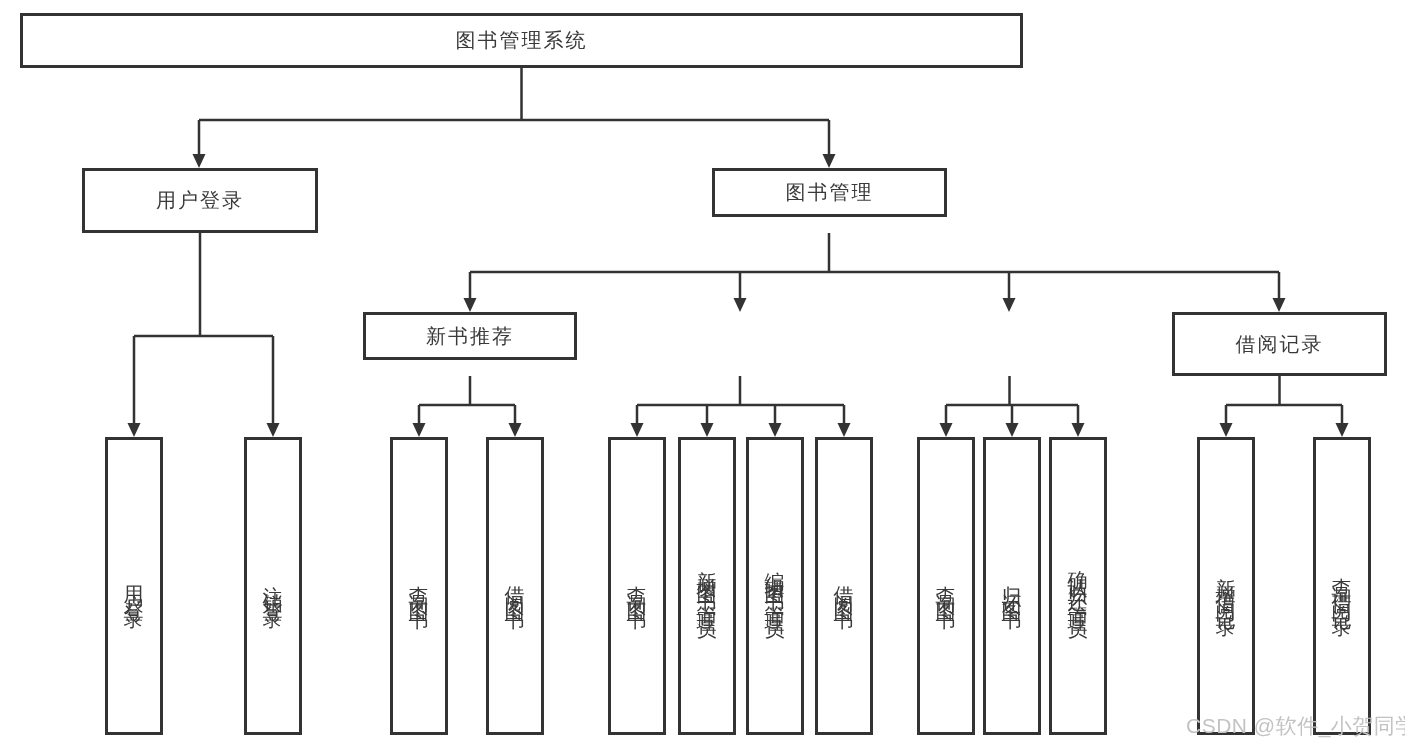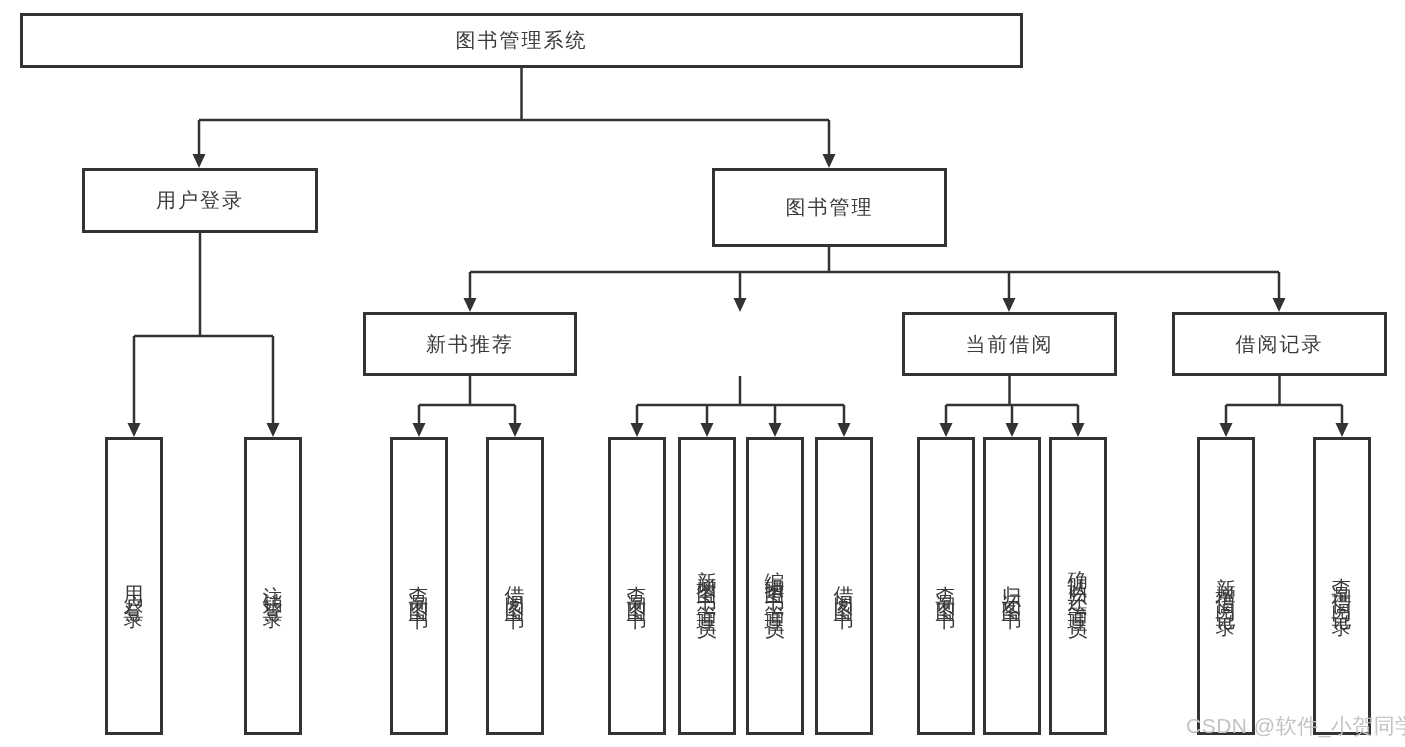--- a/index.html
+++ b/index.html
@@ -116,29 +116,26 @@
     </g>
   </svg>
 
   <div class="hbox" style="left:20px;top:13px;width:1003px;height:55px">
     <span>图书管理系统</span>
   </div>
 
   <div class="hbox" style="left:82px;top:168px;width:236px;height:65px">
     <span>用户登录</span>
   </div>
-  <div class="hbox" style="left:712px;top:168px;width:235px;height:79px">
+  <div class="hbox" style="left:712px;top:168px;width:235px;height:49px">
     <span>图书管理</span>
   </div>
 
-  <div class="hbox" style="left:363px;top:312px;width:214px;height:64px">
+  <div class="hbox" style="left:363px;top:312px;width:214px;height:48px">
     <span>新书推荐</span>
-  </div>
-  <div class="hbox" style="left:902px;top:312px;width:215px;height:64px">
-    <span>当前借阅</span>
   </div>
   <div class="hbox" style="left:1172px;top:312px;width:215px;height:64px">
     <span>借阅记录</span>
   </div>
 
   <div class="vbox" style="left:105px;top:437px;width:58px;height:298px">
     <span>用户登录</span>
   </div>
   <div class="vbox" style="left:244px;top:437px;width:58px;height:298px">
     <span>注销登录</span>

